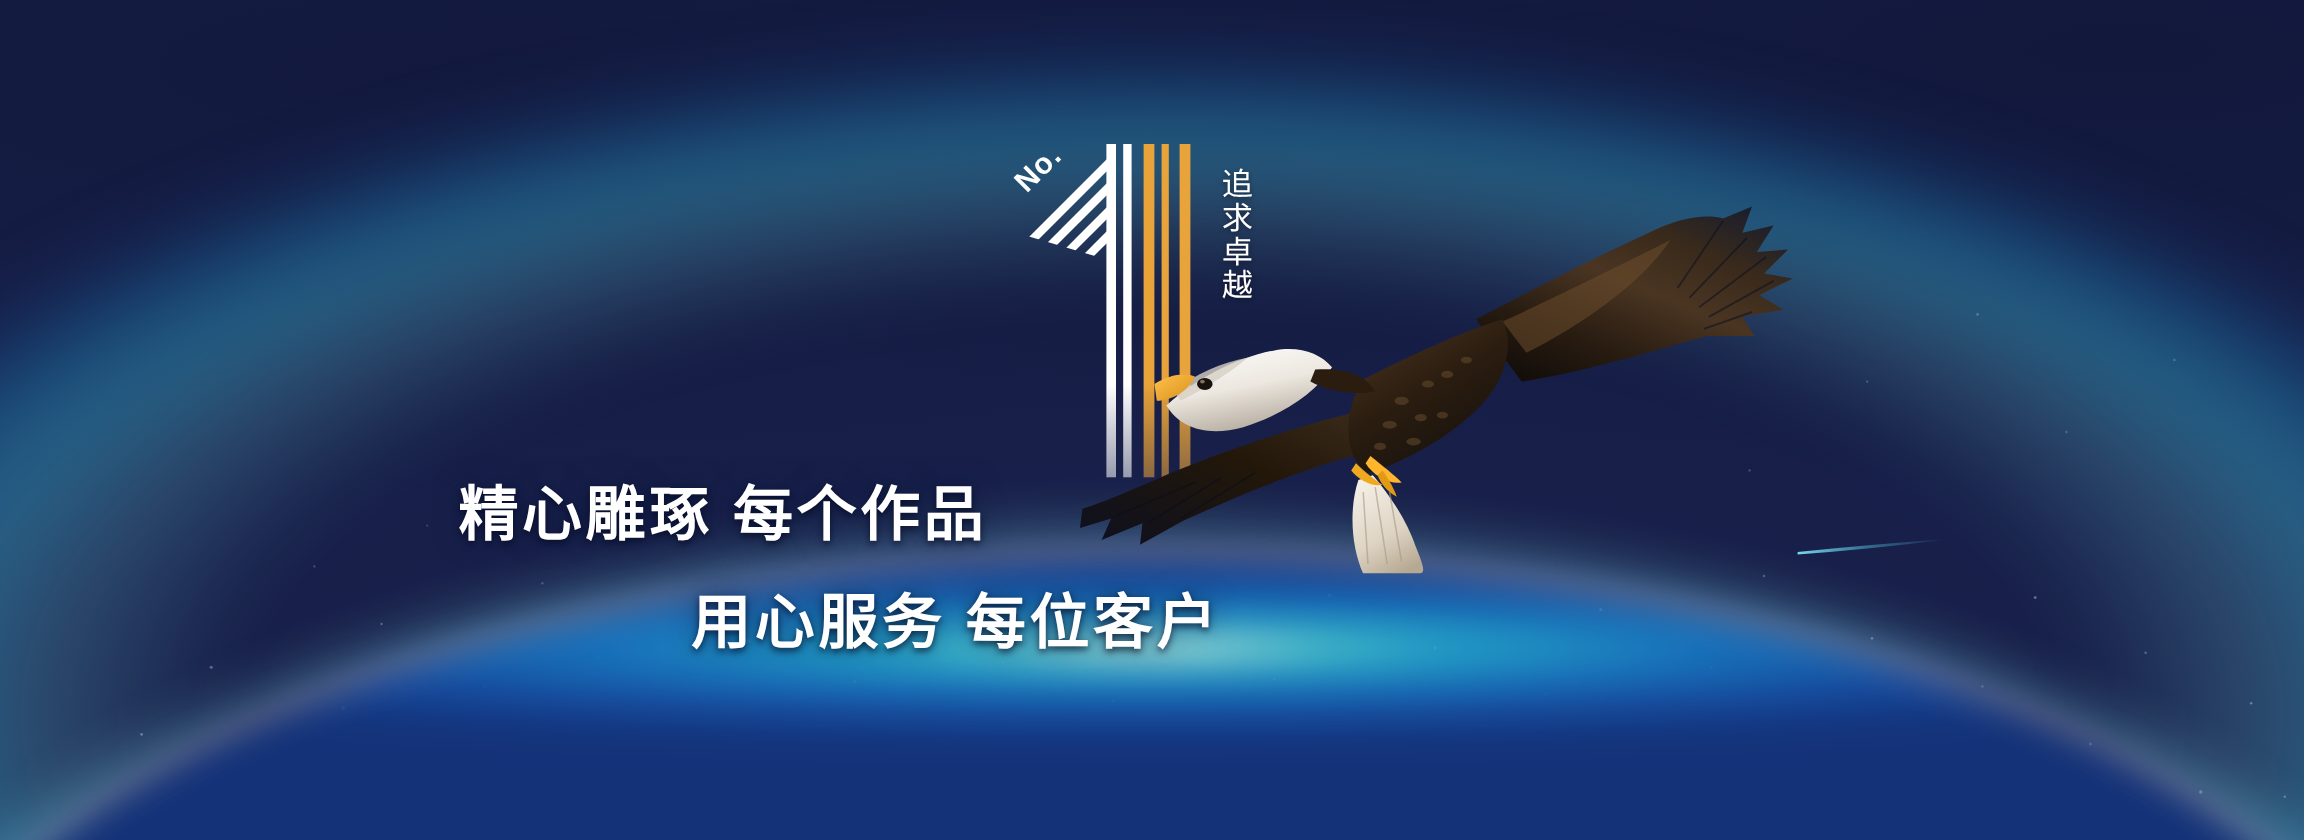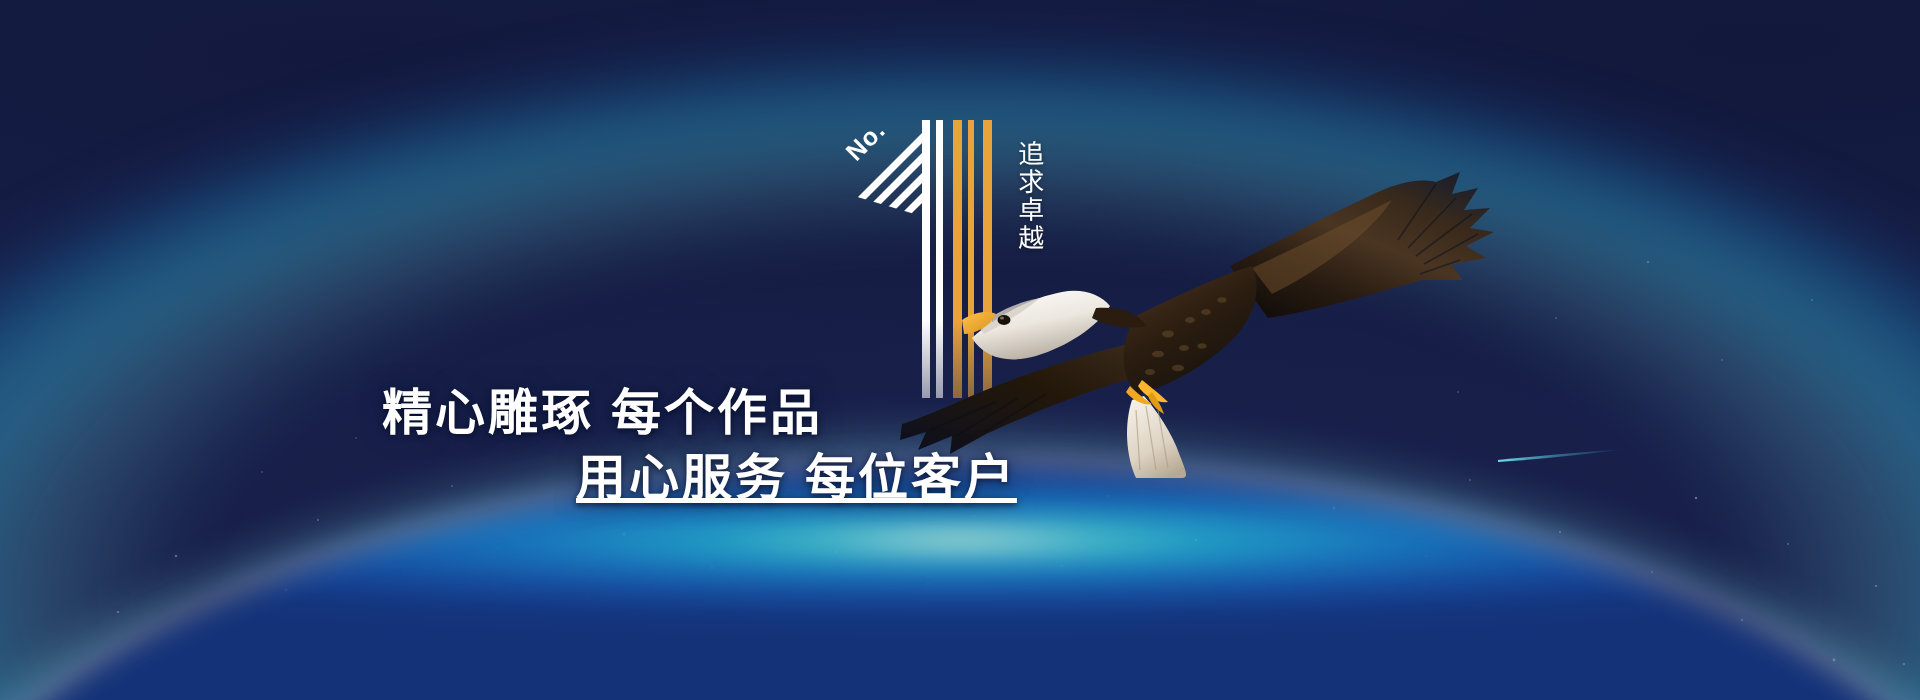--- a/index.html
+++ b/index.html
@@ -168,42 +168,41 @@
     text-align: center;
     writing-mode: vertical-rl;
     text-orientation: upright;
     text-shadow: 0 1px 4px rgba(0,0,0,.45);
   }
 
   
   .slogan {
     position: absolute;
     left: 0;
-    top: 388px;
+    top: 404px;
     width: 1180px;
     pointer-events: none;
   }
   .slogan-line {
     color: #ffffff;
     font-size: 50px;
     font-weight: 700;
     letter-spacing: 3px;
     line-height: 1;
     white-space: nowrap;
     text-shadow:
       0 2px 6px rgba(4,10,34,.75),
       0 0 22px rgba(10,22,60,.55);
   }
   .slogan-line-1 {
     margin-left: 382px;
   }
   .slogan-line-2 {
     margin-left: 576px;
-    margin-top: 15px;
-    text-decoration: underline;
+    margin-top: 40px;
   }
 </style>
 </head>
 <body>
 
 <div class="banner">
 
   <div class="sky-base"></div>
   <div class="sky-tint"></div>
 

